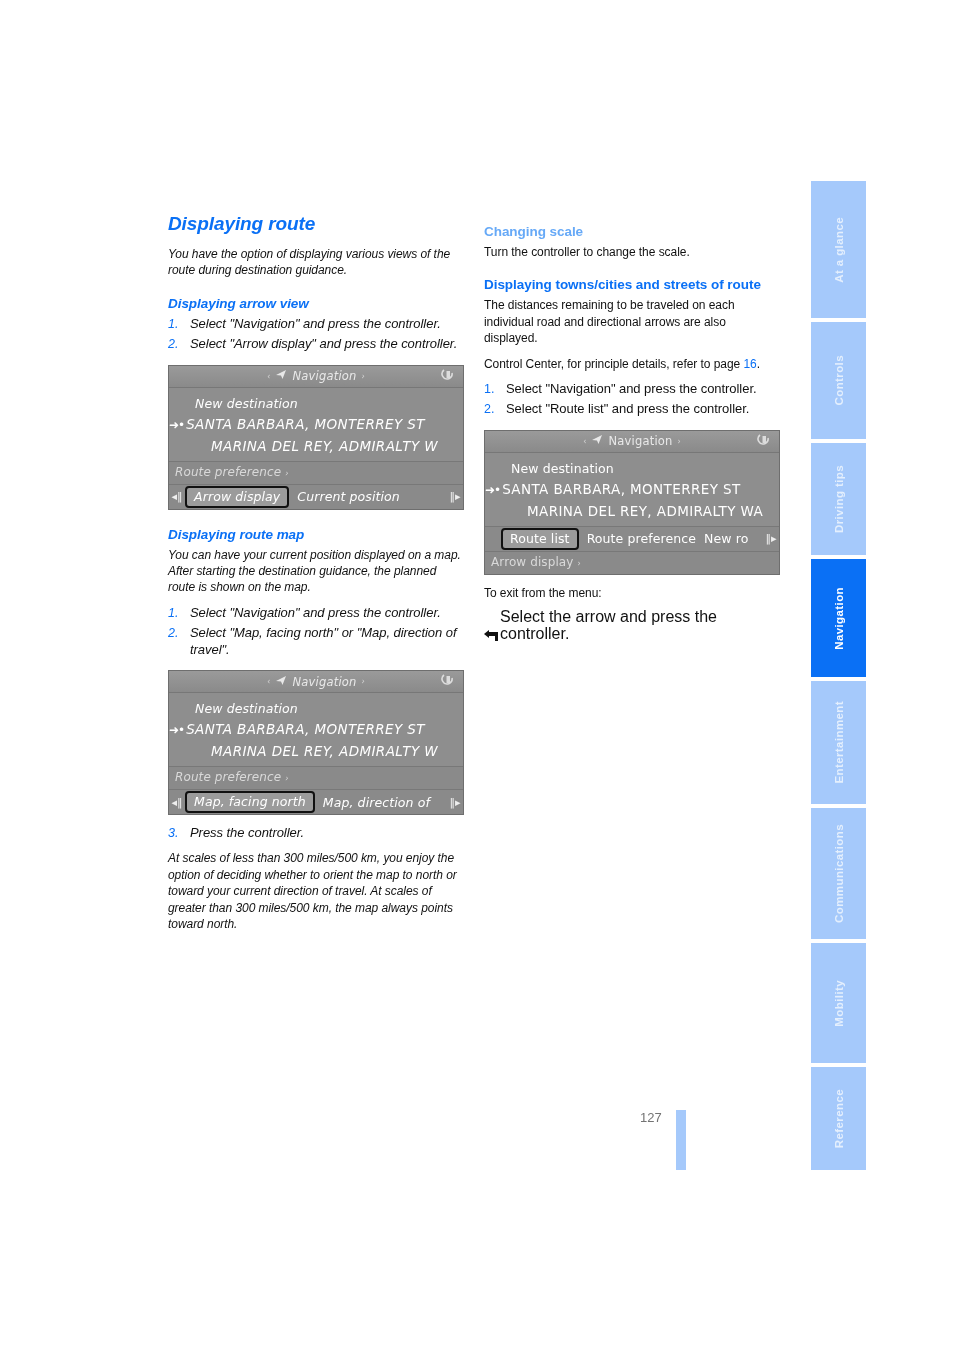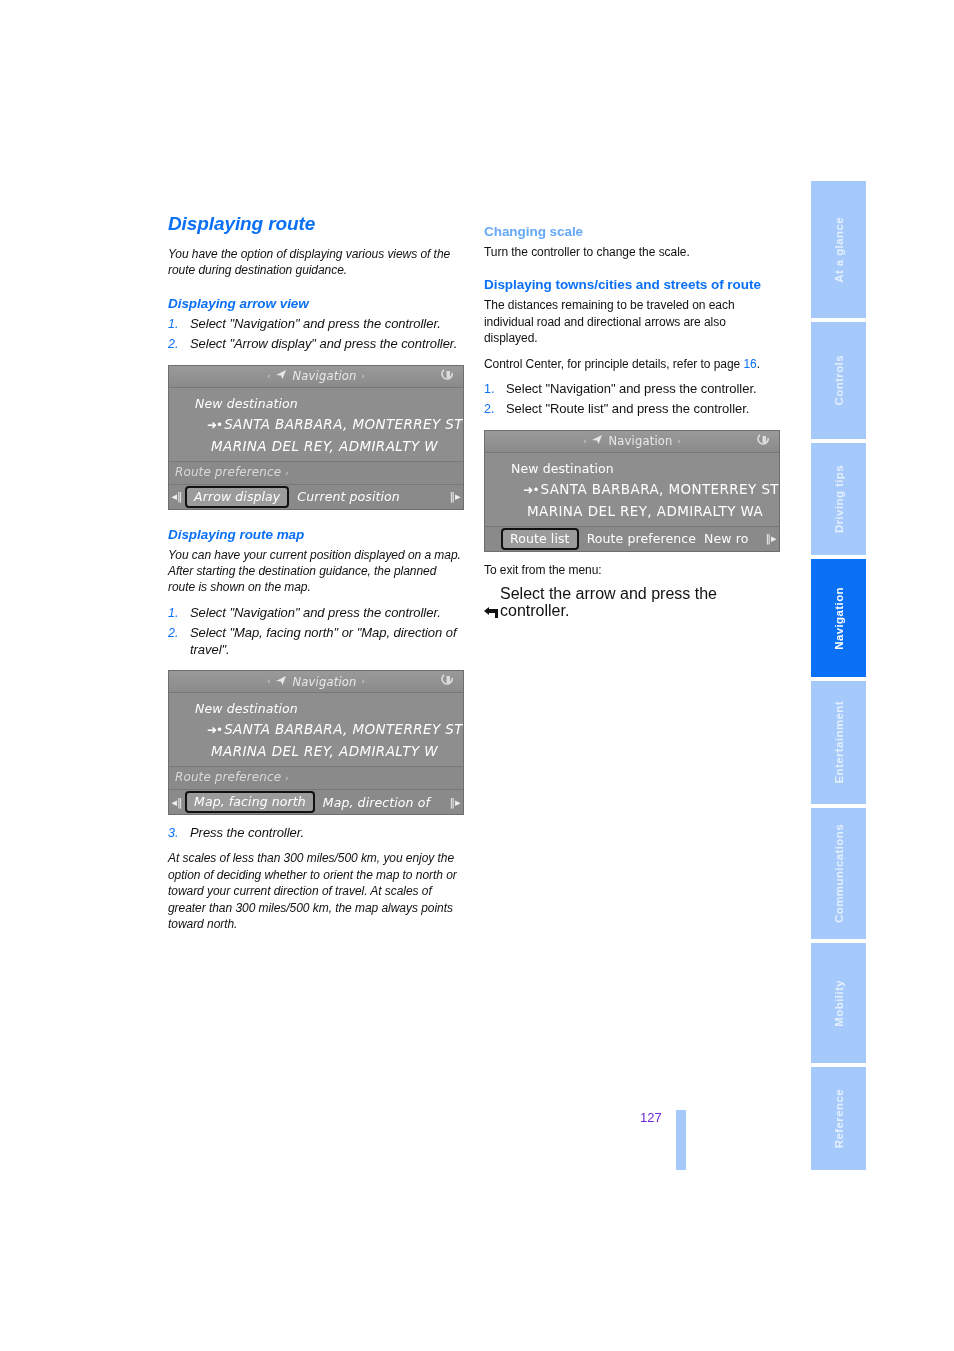--- a/index.html
+++ b/index.html
@@ -139,23 +139,22 @@
     color: #ffffff;
     font-size: 12.5px;
     line-height: 21px;
     padding-left: 26px;
     letter-spacing: 0.1px;
     white-space: nowrap;
     overflow: hidden;
   }
   .dev-line.dest {
     font-size: 13.5px;
-    padding-left: 8px;
+    padding-left: 0;
     letter-spacing: 0.4px;
-    text-align: right;
   }
   .dev-line.dest .route-arrow {
     font-size: 12px;
     letter-spacing: -1px;
     margin-right: 2px;
   }
   .dev-line.dest2 {
     font-size: 13.5px;
     padding-left: 42px;
     letter-spacing: 0.4px;
@@ -255,21 +254,21 @@
   .tab.active .tab-label {
     color: #ffffff;
   }
 
   
   #page-number {
     position: absolute;
     left: 640px;
     top: 1110px;
     font-size: 13px;
-    color: #6d28d9;
+    color: #737373;
     font-weight: normal;
   }
   #page-marker {
     position: absolute;
     left: 676px;
     top: 1110px;
     width: 10px;
     height: 60px;
     background: #a5c9fb;
   }
@@ -433,20 +432,21 @@
         <div class="dev-line dest"><span class="route-arrow">➜•</span><span>SANTA BARBARA, MONTERREY ST</span></div>
         <div class="dev-line dest2">MARINA DEL REY, ADMIRALTY WA</div>
       </div>
       <div class="dev-bar" style="border-top:1px solid #787878;">
         <span class="scroll-l"></span>
         <span class="dev-chip">Route list</span>
         <span class="dev-opt">Route preference</span>
         <span class="dev-opt" style="padding-left:0;">New ro</span>
         <span class="scroll-r">‖▸</span>
       </div>
+      <div class="dev-sub"><span>Arrow display</span><span class="arr">›</span></div>
 
     </div>
 
     <p class="body-text tight">To exit from the menu:</p>
 
     <div class="exit-line">
       <span class="back-arrow">
         <svg width="15" height="13" viewBox="0 0 15 13" aria-hidden="true">
           <path d="M14 2 L5 2 L5 0 L0 4 L5 8 L5 6 L11 6 L11 11 L14 11 Z" fill="#111111"></path>
         </svg>

